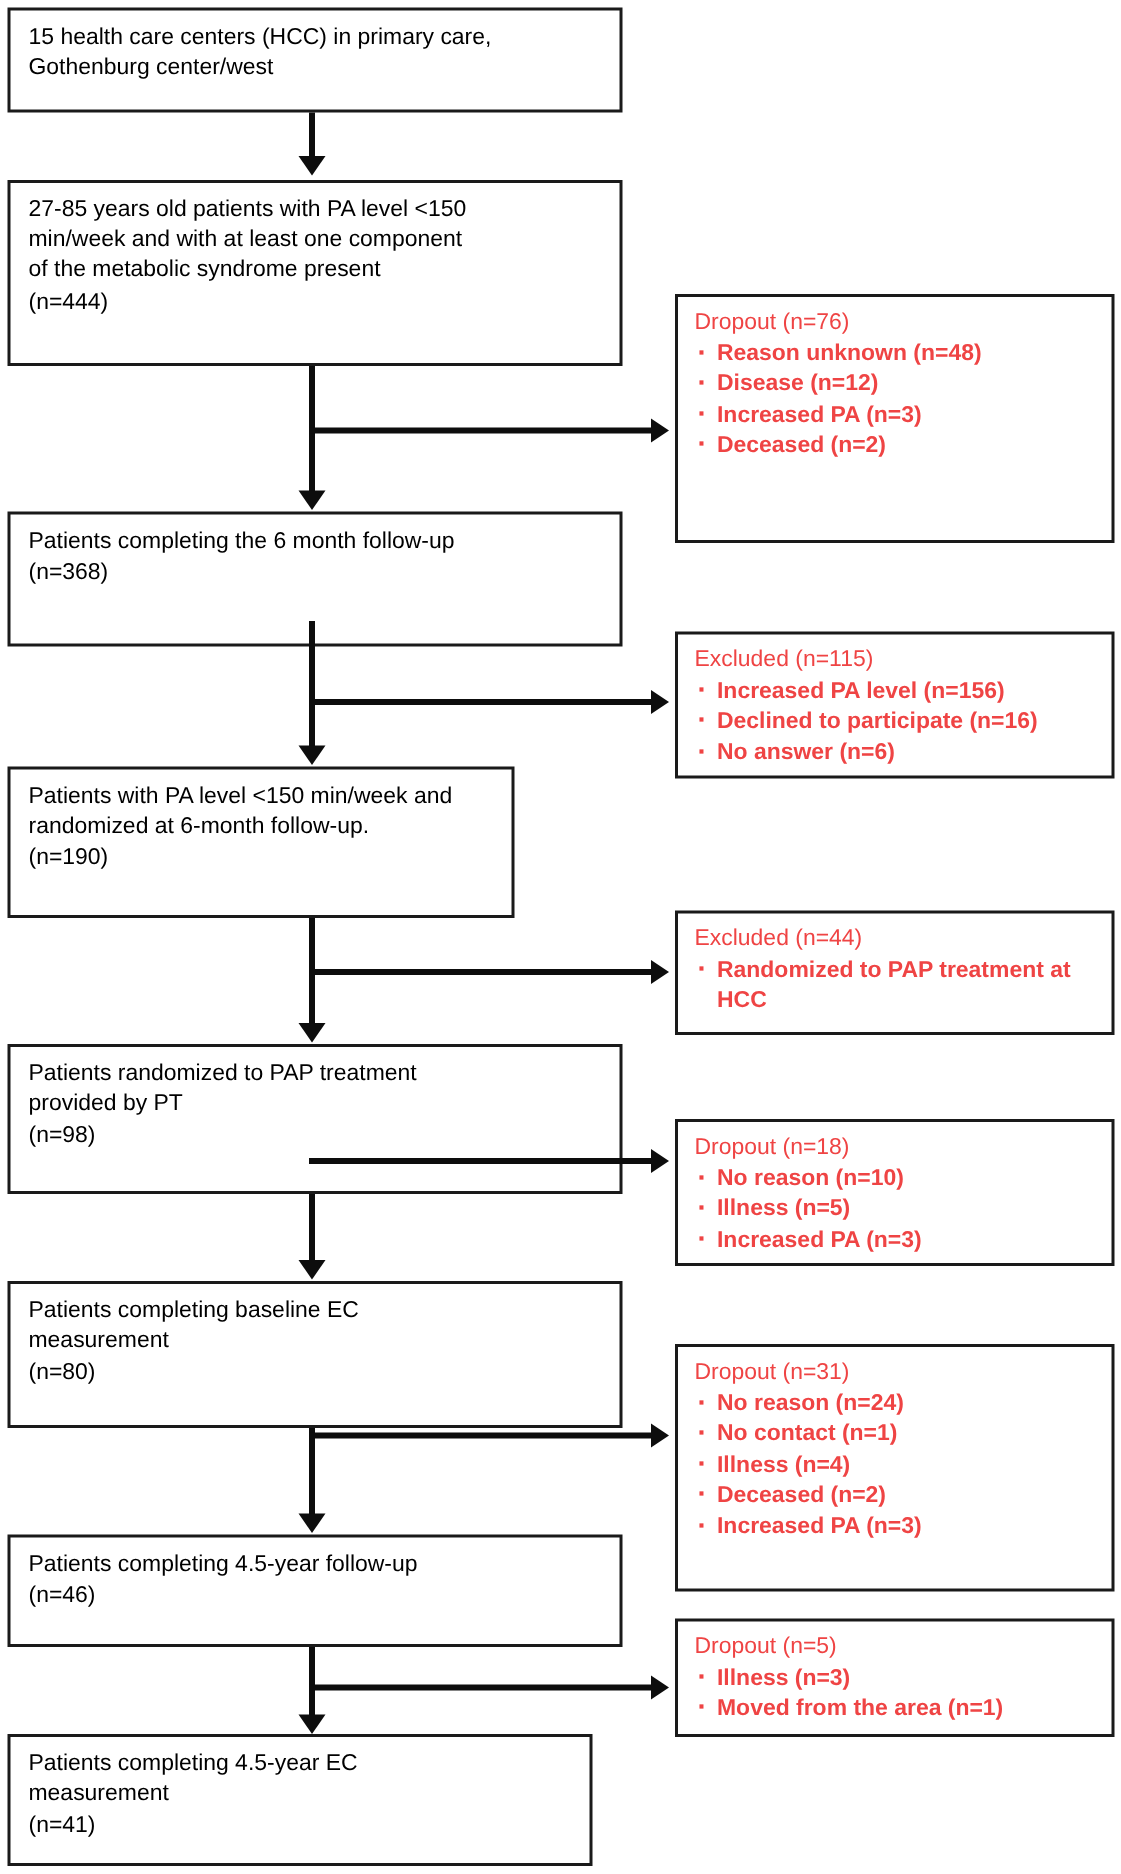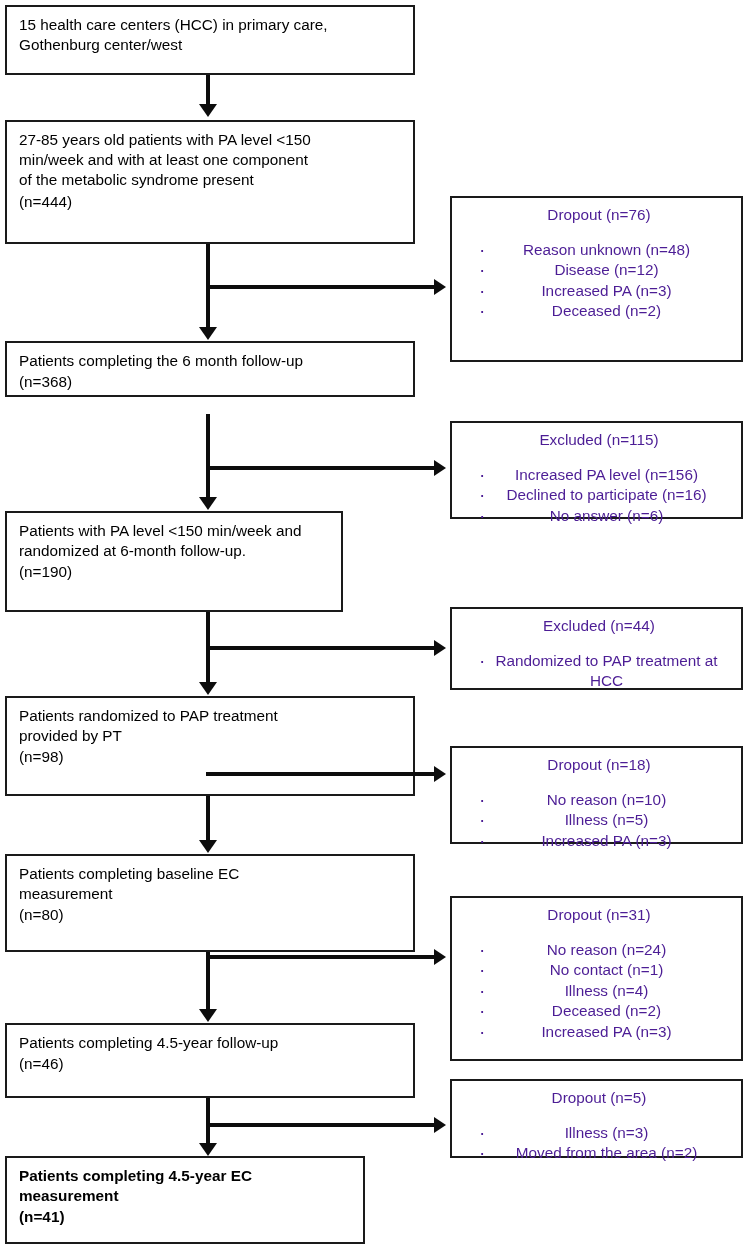--- a/index.html
+++ b/index.html
@@ -34,28 +34,28 @@
     text-align: left;
     margin-top: 1px;
   }
   .sidebox {
     position: absolute;
     border: 2px solid #1a1a1a;
     background: #ffffff;
     padding: 7px 6px 7px 11px;
     font-size: 15.3px;
     line-height: 1.345;
-    color: #4c1d95;
-    text-align: center;
+    color: #ef4444;
   }
   .sidebox .head { display: block; white-space: nowrap; }
   .sidebox ul {
     list-style: none;
-    margin: 14px;
+    margin: 0;
     padding: 0;
+    font-weight: bold;
   }
   .sidebox li {
     position: relative;
     padding-left: 15px;
     white-space: nowrap;
   }
   .sidebox li.wrap { white-space: normal; }
   .sidebox li::before {
     content: "\00B7";
     position: absolute;
@@ -110,21 +110,21 @@
     <span class="ln">min/week and with at least one component</span>
     <span class="ln">of the metabolic syndrome present</span>
     <span class="n">(n=444)</span>
   </div>
 
   <div class="vline" style="left:206px; top:244px; width:4px; height:92px;"></div>
   <div class="hline" style="left:206px; top:285px; width:228px; height:4px;"></div>
   <div class="arrow-right" style="left:434px; top:279px;"></div>
   <div class="arrow-down" style="left:199px; top:327px;"></div>
 
-  <div class="box" style="left:5px; top:341px; width:410px; height:56px;">
+  <div class="box" style="left:5px; top:341px; width:410px; height:90px;">
     <span class="ln">Patients completing the 6 month follow-up</span>
     <span class="n">(n=368)</span>
   </div>
 
   <div class="vline" style="left:206px; top:414px; width:4px; height:92px;"></div>
   <div class="hline" style="left:206px; top:466px; width:228px; height:4px;"></div>
   <div class="arrow-right" style="left:434px; top:460px;"></div>
   <div class="arrow-down" style="left:199px; top:497px;"></div>
 
   <div class="box" style="left:5px; top:511px; width:338px; height:101px;">
@@ -160,21 +160,21 @@
   <div class="arrow-down" style="left:199px; top:1009px;"></div>
 
   <div class="box" style="left:5px; top:1023px; width:410px; height:75px;">
     <span class="ln">Patients completing 4.5-year follow-up</span>
     <span class="n">(n=46)</span>
   </div>
 
   <div class="vline" style="left:206px; top:1098px; width:4px; height:54px;"></div>
   <div class="arrow-down" style="left:199px; top:1143px;"></div>
 
-  <div class="box" style="left:5px; top:1156px; width:360px; height:88px;font-weight:bold;">
+  <div class="box" style="left:5px; top:1156px; width:390px; height:88px;">
     <span class="ln">Patients completing 4.5-year EC</span>
     <span class="ln">measurement</span>
     <span class="n">(n=41)</span>
   </div>
 
   <div class="hline" style="left:206px; top:955px; width:228px; height:4px;"></div>
   <div class="arrow-right" style="left:434px; top:949px;"></div>
 
   <div class="arrow-right" style="left:434px; top:766px;"></div>
 
@@ -224,17 +224,17 @@
       <li>Illness (n=4)</li>
       <li>Deceased (n=2)</li>
       <li>Increased PA (n=3)</li>
     </ul>
   </div>
 
   <div class="sidebox" style="left:450px; top:1079px; width:293px; height:79px;">
     <span class="head">Dropout (n=5)</span>
     <ul>
       <li>Illness (n=3)</li>
-      <li>Moved from the area (n=2)</li>
+      <li>Moved from the area (n=1)</li>
     </ul>
   </div>
 
 </div>
 
 </body></html>

